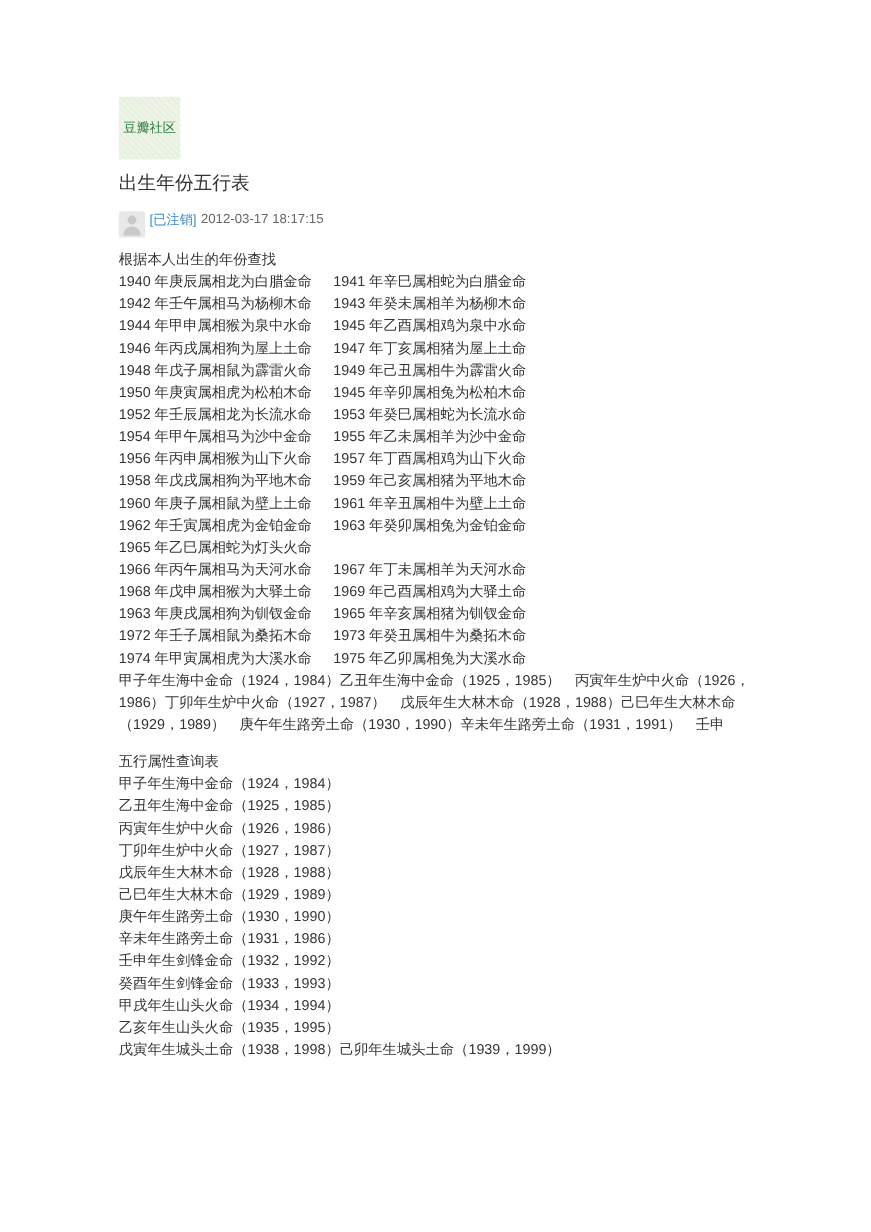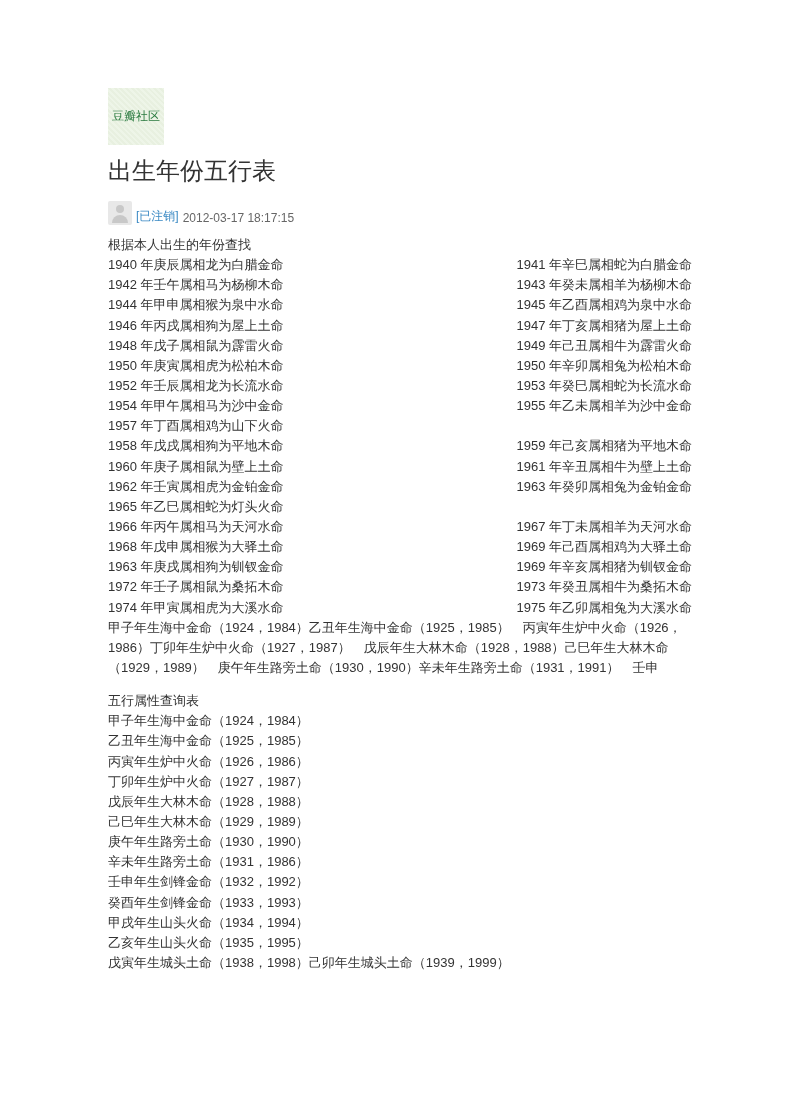--- a/index.html
+++ b/index.html
@@ -15,29 +15,29 @@
   }
   .breadcrumb {
     font-size: 12px;
     color: #2a7a3f;
     background: repeating-linear-gradient(45deg, #e8f0e0 0, #e8f0e0 2px, #eef5e8 2px, #eef5e8 4px);
     padding: 20px 4px;
     display: inline-block;
     margin-bottom: 6px;
   }
   h1 {
-    font-size: 24px;
+    font-size: 17px;
     font-weight: normal;
     margin: 4px 0 14px 0;
     color: #333;
     font-family: Liberation Serif, serif;
   }
   .meta-row {
     display: flex;
-    align-items: flex-end;
+    align-items: flex-start;
     gap: 4px;
     margin-bottom: 10px;
   }
   .avatar {
     width: 24px;
     height: 24px;
     background: #e8e8e8;
     border-radius: 2px;
     position: relative;
   }
@@ -70,21 +70,20 @@
   .content {
     font-size: 13px;
     line-height: 1.55;
     color: #333;
   }
   .content p {
     margin: 0;
   }
   .row-pair {
     display: flex;
-    justify-content: space-between;
   }
   .row-pair span:first-child {
     width: 195px;
   }
   .block-gap {
     height: 13px;
   }
 </style>
 </head>
 <body>
@@ -117,31 +116,32 @@
         <div class="row-pair">
           <span>1946 年丙戌属相狗为屋上土命</span>
           <span>1947 年丁亥属相猪为屋上土命</span>
         </div>
         <div class="row-pair">
           <span>1948 年戊子属相鼠为霹雷火命</span>
           <span>1949 年己丑属相牛为霹雷火命</span>
         </div>
         <div class="row-pair">
           <span>1950 年庚寅属相虎为松柏木命</span>
-          <span>1950 年辛卯属相兔为松柏木命</span>
+          <span>1945 年辛卯属相兔为松柏木命</span>
         </div>
         <div class="row-pair">
           <span>1952 年壬辰属相龙为长流水命</span>
           <span>1953 年癸巳属相蛇为长流水命</span>
         </div>
         <div class="row-pair">
           <span>1954 年甲午属相马为沙中金命</span>
           <span>1955 年乙未属相羊为沙中金命</span>
         </div>
         <div class="row-pair">
+          <span>1956 年丙申属相猴为山下火命</span>
           <span>1957 年丁酉属相鸡为山下火命</span>
         </div>
         <div class="row-pair">
           <span>1958 年戊戌属相狗为平地木命</span>
           <span>1959 年己亥属相猪为平地木命</span>
         </div>
         <div class="row-pair">
           <span>1960 年庚子属相鼠为壁上土命</span>
           <span>1961 年辛丑属相牛为壁上土命</span>
         </div>
@@ -155,21 +155,21 @@
         <div class="row-pair">
           <span>1966 年丙午属相马为天河水命</span>
           <span>1967 年丁未属相羊为天河水命</span>
         </div>
         <div class="row-pair">
           <span>1968 年戊申属相猴为大驿土命</span>
           <span>1969 年己酉属相鸡为大驿土命</span>
         </div>
         <div class="row-pair">
           <span>1963 年庚戌属相狗为钏钗金命</span>
-          <span>1969 年辛亥属相猪为钏钗金命</span>
+          <span>1965 年辛亥属相猪为钏钗金命</span>
         </div>
         <div class="row-pair">
           <span>1972 年壬子属相鼠为桑拓木命</span>
           <span>1973 年癸丑属相牛为桑拓木命</span>
         </div>
         <div class="row-pair">
           <span>1974 年甲寅属相虎为大溪水命</span>
           <span>1975 年乙卯属相兔为大溪水命</span>
         </div>
       </div>

